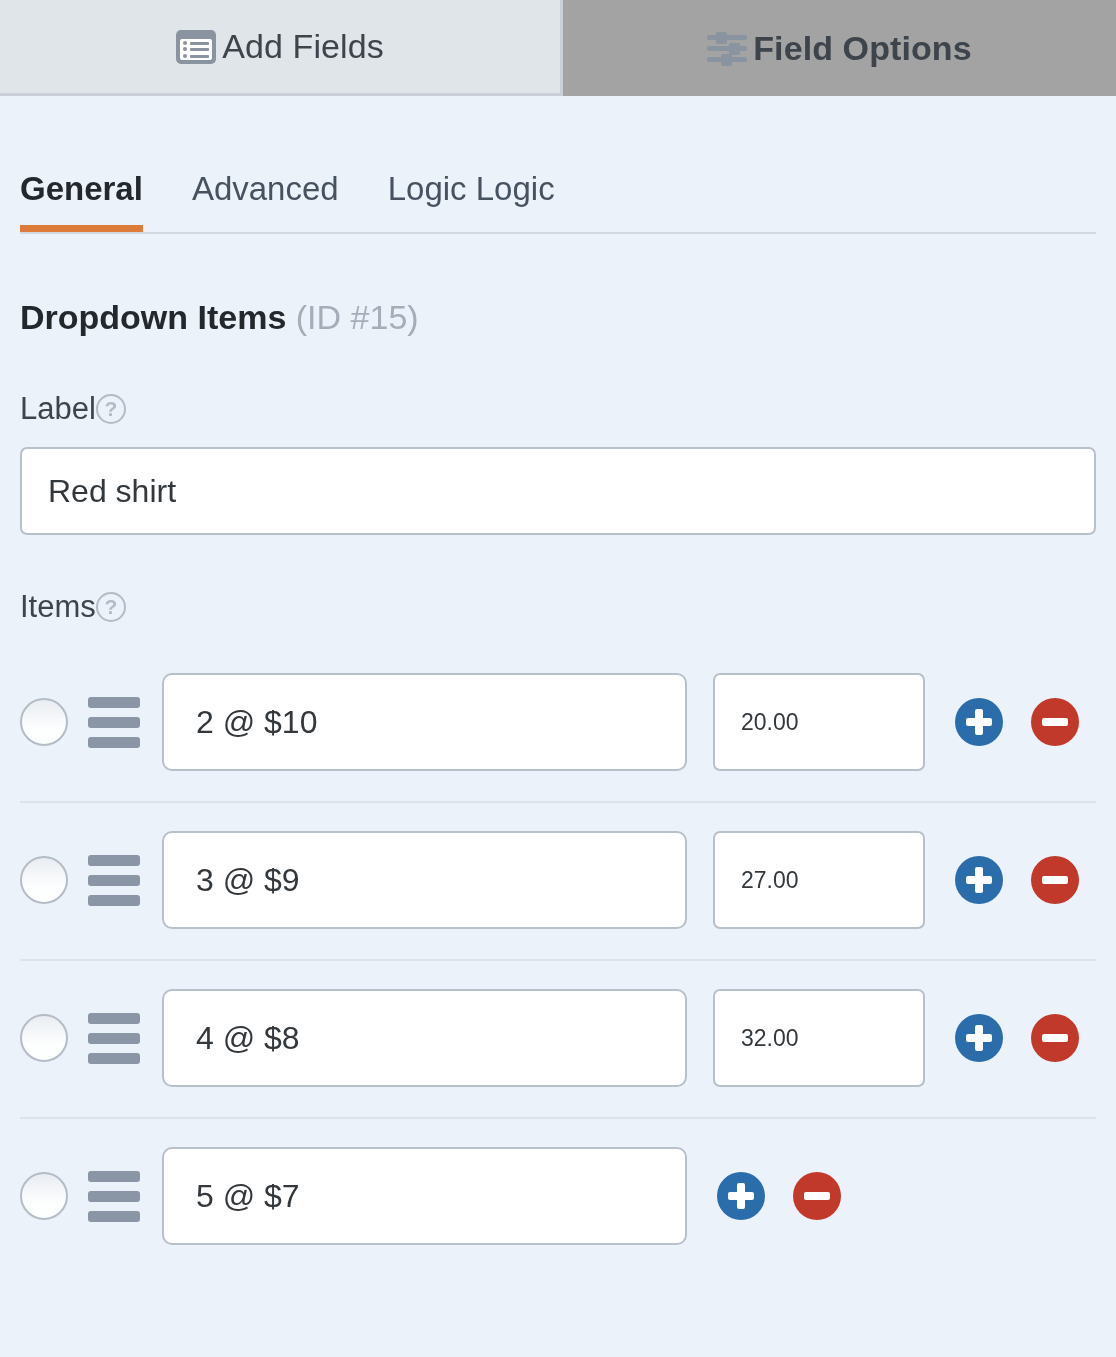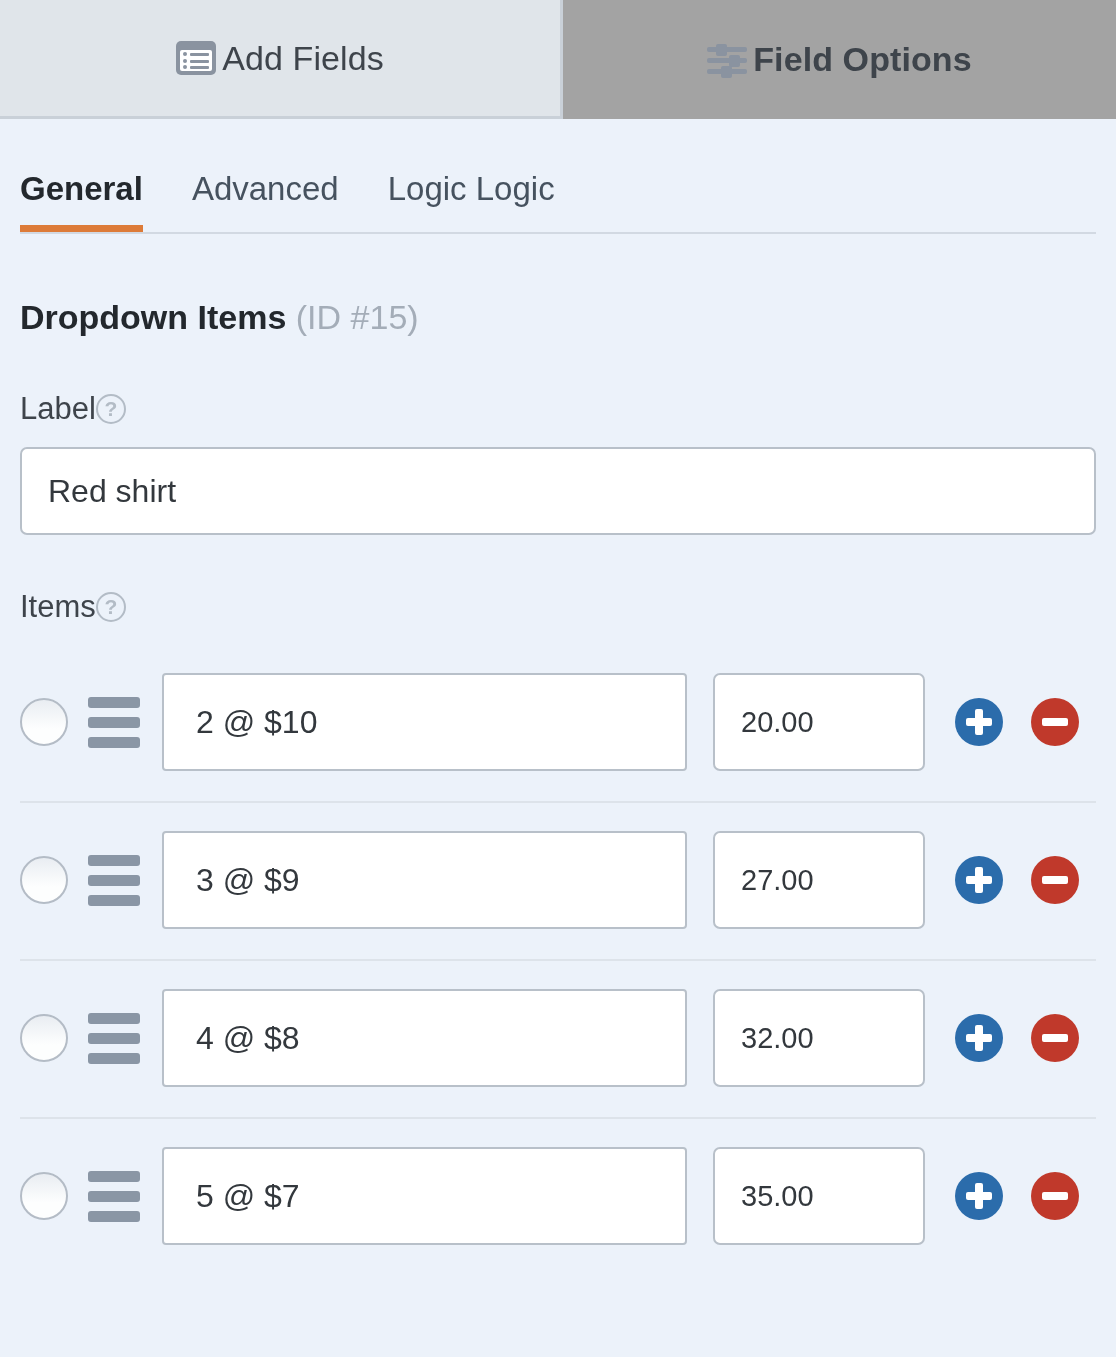--- a/index.html
+++ b/index.html
@@ -17,21 +17,21 @@
     display: flex;
     height: 116px;
     width: 100%;
     position: relative;
   }
   .tab {
     display: flex;
     align-items: center;
     justify-content: center;
     gap: 6px;
-    height: 119px;
+    height: 96px;
     font-size: 34px;
     color: #3e444b;
     letter-spacing: .1px;
     user-select: none;
   }
   .tab-addfields {
     width: 563px;
     background: #e0e5ea;
     border-bottom: 3px solid #c9d0d8;
     border-right: 3px solid #c9d0d8;
@@ -217,38 +217,38 @@
     height: 11px;
     background: #8a96a5;
     border-radius: 3px;
   }
 
   .item-input {
     width: 525px;
     height: 98px;
     background: #fff;
     border: 2px solid #b8c0c9;
-    border-radius: 4px;
+    border-radius: 10px;
     font-family: "Liberation Sans", sans-serif;
     font-size: 32px;
     color: #33383d;
     padding: 0 32px;
     outline: none;
     flex: none;
   }
 
   .price-input {
     width: 212px;
     height: 98px;
     margin-left: 26px;
     background: #fff;
     border: 2px solid #b8c0c9;
     border-radius: 7px;
     font-family: "Liberation Sans", sans-serif;
-    font-size: 29px;
+    font-size: 23px;
     color: #33383d;
     padding: 0 26px;
     outline: none;
     flex: none;
   }
 
   .circle-btn {
     width: 48px; height: 48px;
     border-radius: 50%;
     flex: none;
@@ -374,19 +374,18 @@
     </div>
 
     <div class="item-row">
       <span class="radio"></span>
       <span class="drag">
           <span></span>
           <span></span>
           <span></span>
         </span>
       <input class="item-input" type="text" value="5 @ $7" style="">
-      <input class="price-input" type="text" value="35.00" style="">
       <button class="circle-btn btn-add"></button>
       <button class="circle-btn btn-remove"></button>
     </div>
 
   </div>
 </div>
 
 </body></html>

